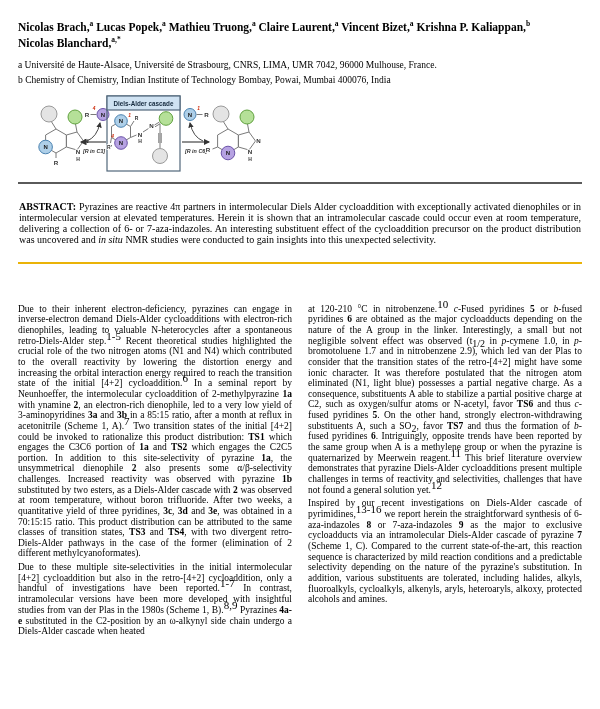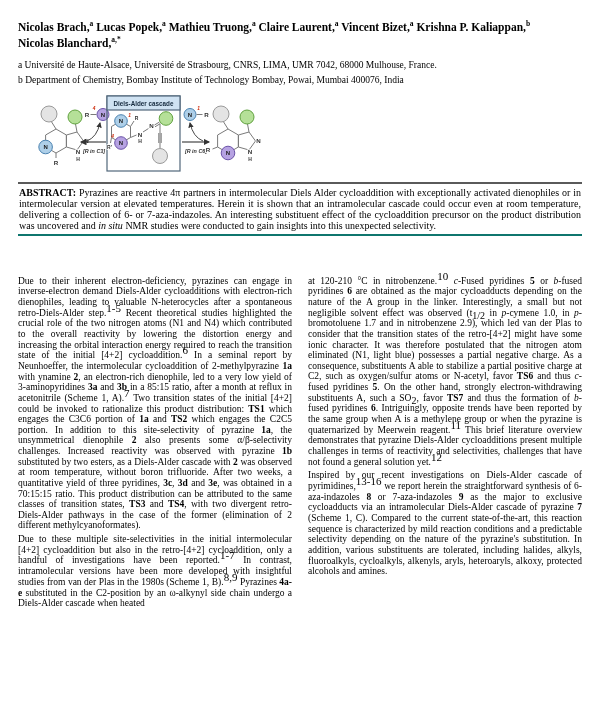--- a/index.html
+++ b/index.html
@@ -5,21 +5,21 @@
   html,body{margin:0;padding:0;}
   body{width:600px;height:709px;background:#ffffff;color:#000;overflow:hidden;
        font-family:"Liberation Serif",serif;}
   .page{padding:11px 18px 0 18px;}
   .title{font-size:17px;font-weight:bold;line-height:1.3;margin:0;max-width:556px;letter-spacing:.1px;}
   .authors{font-size:11.5px;line-height:1.35;margin:9px 0 0 0;max-width:545px;font-weight:bold;}
   .authors sup{font-size:7.5px;}
   .affil{font-size:9.5px;line-height:1.4;margin:2px 0 0 0;}
   .affil.first{margin-top:8px;}
   .scheme{margin-top:3px;height:86px;}
-  .abstract{border-top:2px solid #5a5a5a;border-bottom:2px solid #0f766e;margin-top:5px;padding:3px 1px;}
+  .abstract{border-top:2px solid #5a5a5a;border-bottom:2px solid #eab308;margin-top:5px;padding:17px 1px;}
   .abstract p{margin:0;font-size:10px;line-height:1.1;text-align:justify;}
   .columns{display:flex;gap:16px;margin-top:40px;}
   .col{flex:1;min-width:0;font-size:9.5px;line-height:1.12;text-align:justify;}
   .col p{margin:0 0 3px 0;}
   sup{font-size:11px;line-height:0;}
   sub{font-size:10px;line-height:0;}
   
   .bond{stroke:#7a7a7a;stroke-width:1;fill:none;}
   .boxline{fill:none;stroke:#50677a;stroke-width:1.2;}
   .atom{font:600 6.2px "Liberation Sans",sans-serif;fill:#333;text-anchor:middle;
@@ -34,22 +34,22 @@
   .hook{stroke:#333;stroke-width:.9;fill:none;}
 </style>
 </head>
 <body>
 
 <div class="page">
 
 
   <p class="authors">Nicolas Brach,<sup>a</sup> Lucas Popek,<sup>a</sup> Mathieu Truong,<sup>a</sup> Claire Laurent,<sup>a</sup> Vincent Bizet,<sup>a</sup> Krishna P. Kaliappan,<sup>b</sup> Nicolas Blanchard,<sup>a,*</sup></p>
 
-  <p class="affil first">a Université de Haute-Alsace, Université de Strasbourg, CNRS, LIMA, UMR 7042, 68000 Mulhouse, France.</p>
-  <p class="affil">b Department of Chemistry, Bombay Institute of Technology Bombay, Powai, Mumbai 400076, India</p>
+  <p class="affil first">a Université de Haute-Alsace, Université de Strasbourg, CNRS, LIMA, UMR 7042, 96000 Mulhouse, France.</p>
+  <p class="affil">b Chemistry of Chemistry, Indian Institute of Technology Bombay, Powai, Mumbai 400076, India</p>
 
   <div class="scheme">
     <svg width="570" height="86" viewBox="0 0 570 86">
       <defs>
         <marker id="ah" markerWidth="7" markerHeight="7" refX="5" refY="3" orient="auto">
           <path d="M0,0 L6,3 L0,6 z" fill="#333"></path>
         </marker>
       </defs>
 
       <g>

